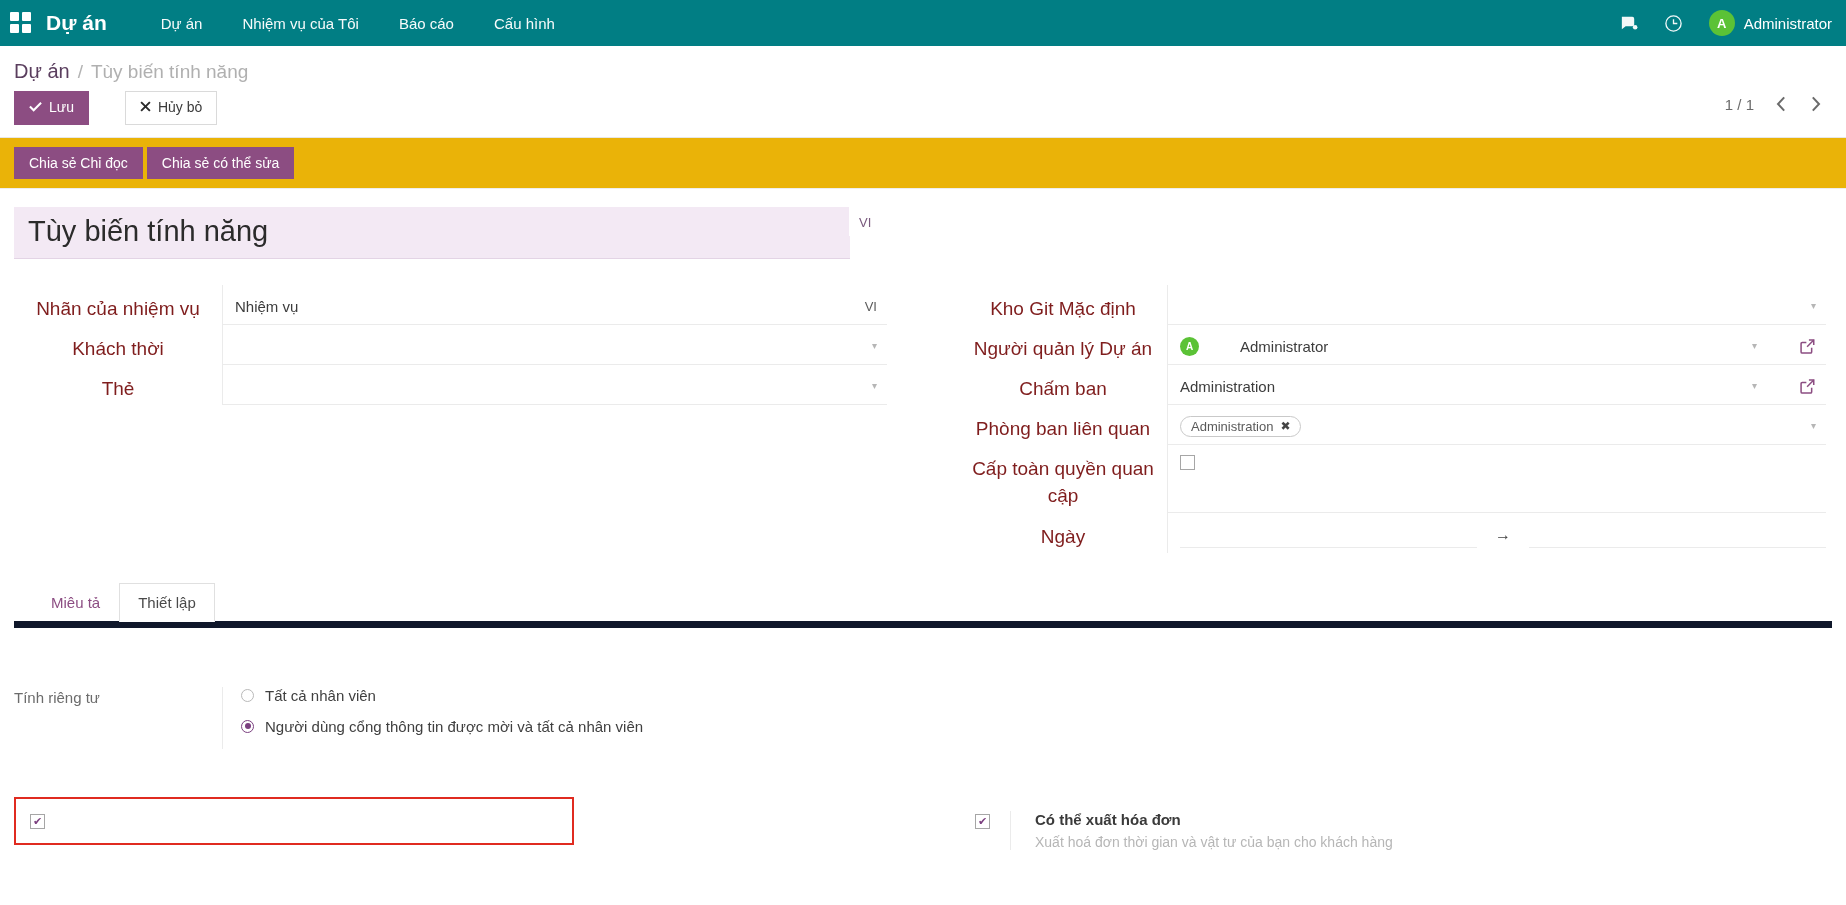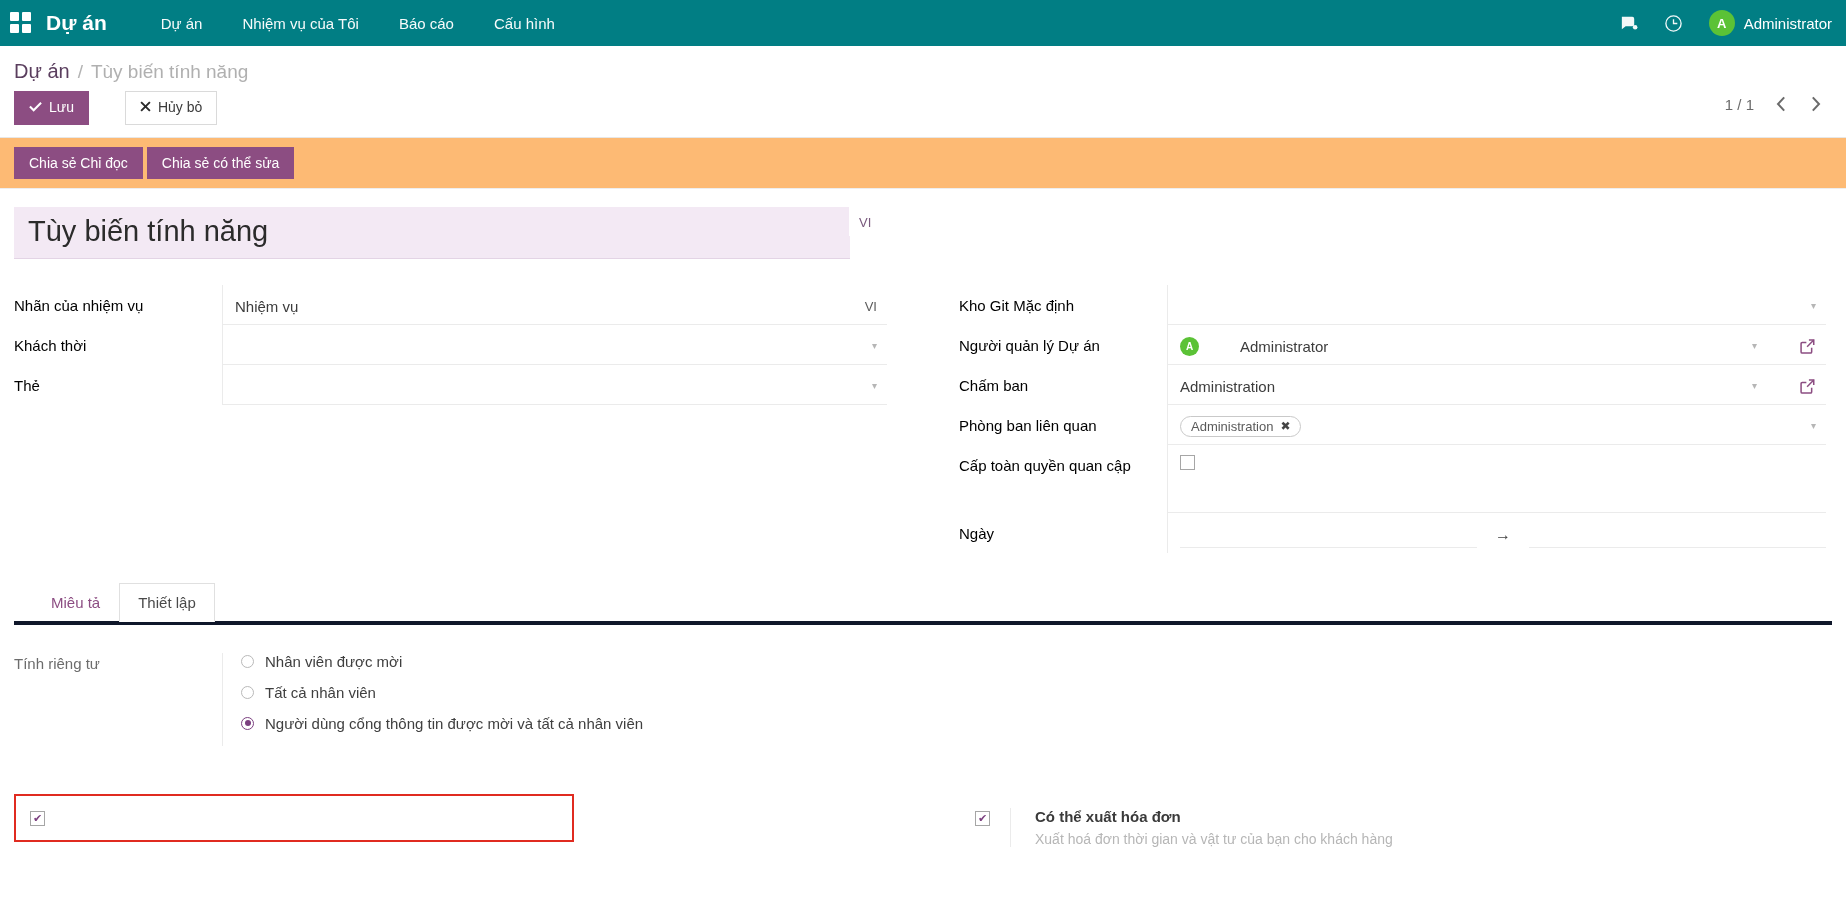--- a/index.html
+++ b/index.html
@@ -85,21 +85,21 @@
     font-size: 15px; color: #6b6b6b;
   }
   .pager-value { padding: 4px 10px; text-align: right; }
   .pager-btn {
     width: 34px; height: 30px;
     display: flex; align-items: center; justify-content: center;
     cursor: pointer; color: #6b6b6b; font-size: 18px;
   }
 
   
-  .share-bar { padding: 9px 4px 9px 14px; display: flex; gap: 4px; border-bottom: 1px solid #eeeeee; background:#fdba74; }
+  .share-bar { padding: 9px 4px 9px 14px; display: flex; gap: 4px; border-bottom: 1px solid #eeeeee; background:#eab308; }
   .btn-share { background: #8c4d82; color: #ffffff; border: 1px solid #8c4d82; font-size: 14px; padding: 7px 14px; cursor: pointer; white-space: nowrap; }
 
   
   .sheet { padding: 18px 14px 0 14px; background: #ffffff; }
   .title-row { display: flex; align-items: flex-start; margin-bottom: 26px; }
   .title-input {
     width: 836px;
     background: #f3e9f4;
     border: none;
     border-bottom: 1px solid #e3d4e5;
@@ -124,24 +124,25 @@
   }
 
   
   .form-cols { display: flex; gap: 0; }
   .form-col { width: 50%; padding-right: 36px; }
   .form-col.right { padding-left: 36px; padding-right: 6px; }
   .f-row { display: flex; align-items: flex-start; margin-bottom: 0px; }
   .f-label {
     width: 208px;
     flex: 0 0 208px;
-    font-size: 15px;
-    color: #000000;
+    font-size: 19px;
+    color: #7f1d1d;
     padding-top: 10px;
     line-height: 1.45;
+    text-align: center;
   }
   .f-field {
     flex: 1;
     min-height: 40px;
     border-bottom: 1px solid #ebebeb;
     border-left: 1px solid #ebebeb;
     padding: 10px 10px 6px 12px;
     display: flex;
     align-items: center;
     position: relative;
@@ -188,41 +189,41 @@
   .date-range { display: flex; align-items: center; width: 100%; }
   .date-half {
     flex: 1; border-bottom: 1px solid #ebebeb; height: 26px;
   }
   .date-arrow { padding: 0 18px; color: #444; font-size: 16px; }
 
   
   .notebook { margin-top: 30px; padding: 0 14px; }
   .tab-strip {
     display: flex;
-    border-bottom: 4px solid #0f172a;
+    border-bottom: 7px solid #0f172a;
     padding-left: 18px;
   }
   .tab {
     font-size: 15px;
     padding: 10px 18px;
     cursor: pointer;
     color: #8c4d82;
     border: 1px solid transparent;
     margin-bottom: -1px;
     background: transparent;
   }
   .tab.active {
     color: #4a4a4a;
     background: #ffffff;
     border-color: #e0e0e0 #e0e0e0 #ffffff #e0e0e0;
   }
 
   
   .settings-body { padding: 28px 14px 0 14px; }
-  .radio-row { display: flex; align-items: flex-start; }
+  .radio-row { display: flex; align-items: flex-start; margin-top: 31px; }
   .radio-label {
     width: 208px; flex: 0 0 208px;
     font-size: 15px; color: #6c6c6c; padding-top: 2px;
   }
   .radio-list {
     border-left: 1px solid #ebebeb;
     padding: 0 0 0 18px;
     flex: 1;
   }
   .radio-item {
@@ -462,24 +463,20 @@
     <div class="tab active">Thiết lập</div>
   </div>
 </div>
 
 <div class="settings-body">
   <div class="radio-row">
     <div class="radio-label">Tính riêng tư</div>
     <div class="radio-list">
       <div class="radio-item">
         <span class="radio-dot"></span>
-        <span>Nhân viên được mời</span>
-      </div>
-      <div class="radio-item">
-        <span class="radio-dot"></span>
         <span>Tất cả nhân viên</span>
       </div>
       <div class="radio-item">
         <span class="radio-dot selected"></span>
         <span>Người dùng cổng thông tin được mời và tất cả nhân viên</span>
       </div>
     </div>
   </div>
 </div>
 

